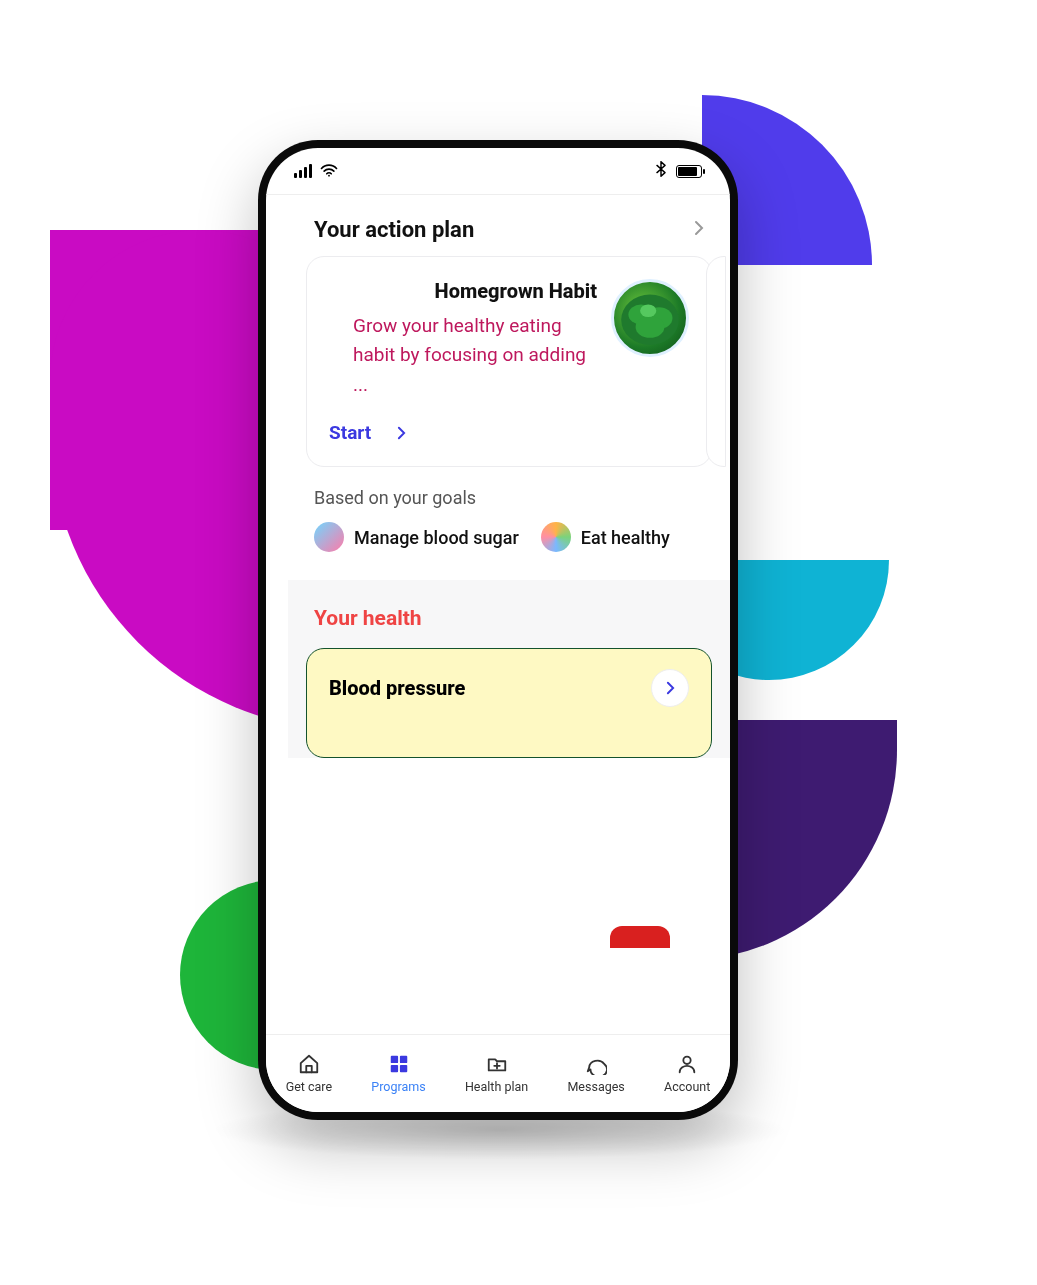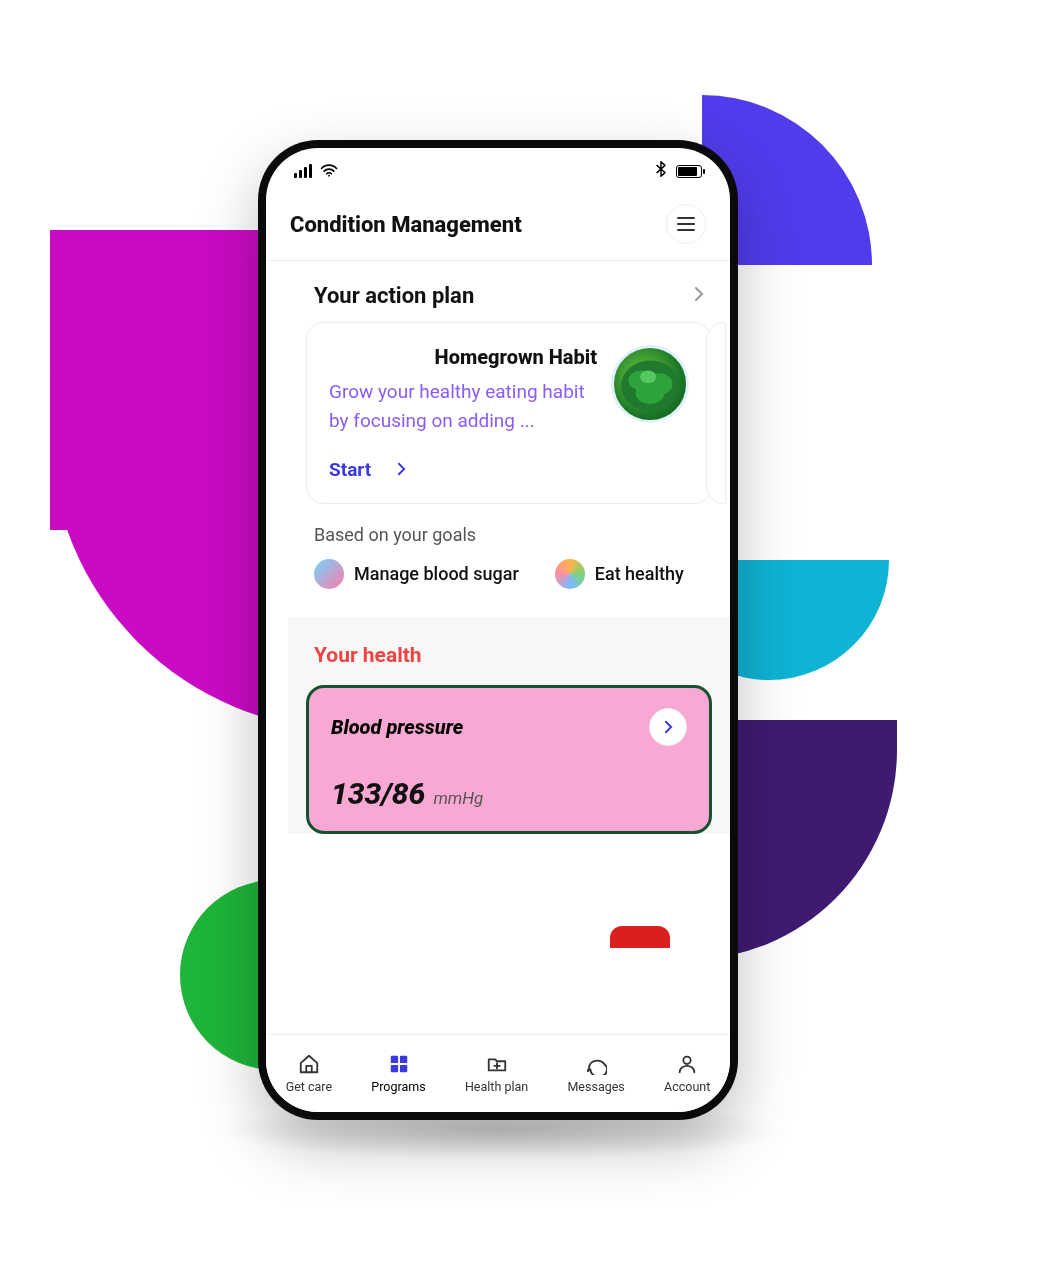--- a/index.html
+++ b/index.html
@@ -36,46 +36,46 @@
   .divider{height:1px;background:#eee;}
   
   .body{flex:1;overflow:hidden;padding:0 18px;}
   .section-head{display:flex;align-items:center;justify-content:space-between;padding:22px 8px 14px;}
   .section-head h2{font-size:22px;font-weight:700;color:#111;}
   .chev{color:#888;}
   .card{border:1px solid #ececef;border-radius:18px;padding:22px 22px;background:#fff;}
   .card-row{display:flex;gap:14px;align-items:flex-start;}
   .card-text{flex:1;}
   .card-text h3{font-size:20px;font-weight:800;color:#111;margin-bottom:8px;text-align:right;}
-  .card-text p{font-size:19px;line-height:1.55;color:#8b5cf6;}
+  .card-text p{font-size:19px;line-height:1.55;color:#be185d;margin-left:24px;}
   .thumb{width:78px;height:78px;border-radius:50%;overflow:hidden;flex-shrink:0;background:radial-gradient(circle at 40% 40%, #6fca3d 0%, #1c7a27 60%, #0e4d18 100%);border:3px solid #dff0ff;}
   .thumb svg{width:100%;height:100%;}
   .start-link{margin-top:22px;display:inline-flex;align-items:center;gap:26px;color:#3B39E0;font-weight:700;font-size:19px;}
   .goals{padding:20px 8px 8px;}
   .goals-label{font-size:18px;color:#555;margin-bottom:14px;}
-  .goal-chips{display:flex;gap:36px;align-items:flex-end;}
+  .goal-chips{display:flex;gap:22px;align-items:flex-end;}
   .chip{display:flex;align-items:center;gap:10px;font-size:18px;color:#111;font-weight:500;}
   .chip .dot{width:30px;height:30px;border-radius:50%;display:flex;align-items:center;justify-content:center;}
   .dot1{background:linear-gradient(135deg,#70d7ff,#ff7aa8);}
   .dot2{background:conic-gradient(#ffb347,#7bd37b,#7ab8ff,#ff8fa3,#ffb347);}
   .health-sec{background:#f7f7f8;margin:20px -18px 0;padding:18px 18px 0;}
   .health-sec h2{font-size:21px;font-weight:700;color:#ef4444;margin:8px 8px 18px;}
-  .health-card{background:#f9a8d4;border:3px solid #14532d;border-radius:18px;padding:20px 22px;font-style:italic;}
+  .health-card{background:#fef9c3;border:1px solid #14532d;border-radius:18px;padding:20px 22px;}
   .hc-head{display:flex;align-items:center;justify-content:space-between;margin-bottom:30px;}
   .hc-head h3{font-size:20px;font-weight:800;}
   .circ-btn{width:38px;height:38px;border-radius:50%;border:1px solid #eee;display:flex;align-items:center;justify-content:center;color:#3B39E0;background:#fff;}
   .metric{display:flex;align-items:baseline;gap:8px;}
   .metric .val{font-size:30px;font-weight:800;color:#111;}
   .metric .unit{font-size:17px;color:#555;}
   .red-pill{position:absolute;right:60px;bottom:86px;width:60px;height:22px;background:#d9201f;border-radius:12px 12px 0 0 / 12px 12px 0 0;}
   .peek-card{position:absolute;right:-14px;top:0;bottom:0;width:20px;border:1px solid #ececef;border-radius:18px 0 0 18px;background:#fff;}
   
   .tabbar{height:78px;border-top:1px solid #eee;display:flex;align-items:center;justify-content:space-around;background:#fff;position:relative;}
   .tab{display:flex;flex-direction:column;align-items:center;gap:4px;font-size:12.5px;color:#333;text-align:center;}
-  .tab.active{color:#000000;}
+  .tab.active{color:#3b82f6;}
   .tab svg{width:22px;height:22px;}
   .shadow-under{position:absolute;left:210px;top:1100px;width:580px;height:60px;background:radial-gradient(ellipse at center, rgba(0,0,0,.18) 0%, rgba(0,0,0,0) 70%);z-index:1;}
 </style>
 </head>
 <body>
 
 <div class="blob blob-purple-top"></div>
 <div class="blob blob-magenta"></div>
 <div class="blob blob-teal"></div>
 <div class="blob blob-deep-purple"></div>
@@ -107,30 +107,20 @@
           <svg width="10" height="16" viewBox="0 0 12 20" fill="none" stroke="#000" stroke-width="1.8" stroke-linejoin="round" stroke-linecap="round">
               <path d="M6 1 L11 5.5 L6 10 L11 14.5 L6 19 V1 M1 5.5 L6 10 L1 14.5"></path>
             </svg>
         </span>
         <span class="battery">
             <i></i>
           </span>
       </div>
     </div>
 
-    <div class="app-header">
-      <h1>Condition Management</h1>
-      <div class="menu-btn">
-        <svg width="18" height="14" viewBox="0 0 18 14" stroke="#333" stroke-width="2" stroke-linecap="round">
-            <line x1="1" y1="1" x2="17" y2="1"></line>
-            <line x1="1" y1="7" x2="17" y2="7"></line>
-            <line x1="1" y1="13" x2="17" y2="13"></line>
-          </svg>
-      </div>
-    </div>
     <div class="divider"></div>
 
     <div class="body" style="position:relative;padding-left:40px;">
 
       <div class="section-head">
         <h2>Your action plan</h2>
         <span class="chev">
           <svg width="10" height="16" viewBox="0 0 10 16" fill="none" stroke="#999" stroke-width="2" stroke-linecap="round">
               <path d="M2 2 L8 8 L2 14"></path>
             </svg>
@@ -182,24 +172,20 @@
         <h2>Your health</h2>
         <div class="health-card">
           <div class="hc-head">
             <h3>Blood pressure</h3>
             <div class="circ-btn">
               <svg width="9" height="14" viewBox="0 0 10 16" fill="none" stroke="#3B39E0" stroke-width="2.2" stroke-linecap="round">
                   <path d="M2 2 L8 8 L2 14"></path>
                 </svg>
             </div>
           </div>
-          <div class="metric">
-            <span class="val">133/86</span>
-            <span class="unit">mmHg</span>
-          </div>
         </div>
       </div>
 
       <div class="red-pill"></div>
 
     </div>
 
     <div class="tabbar">
       <div class="tab">
         <svg viewBox="0 0 24 24" fill="none" stroke="#333" stroke-width="2" stroke-linecap="round" stroke-linejoin="round">

